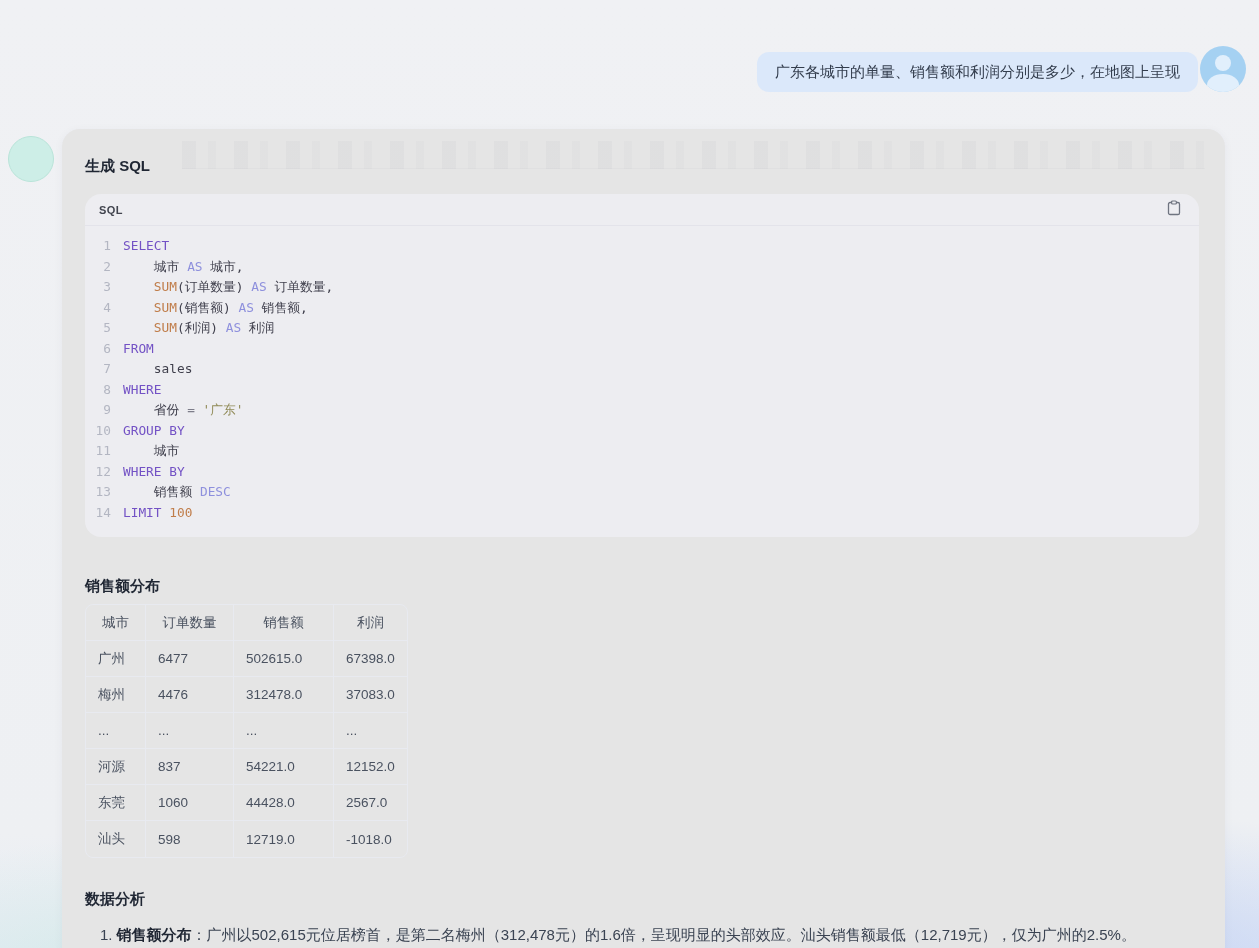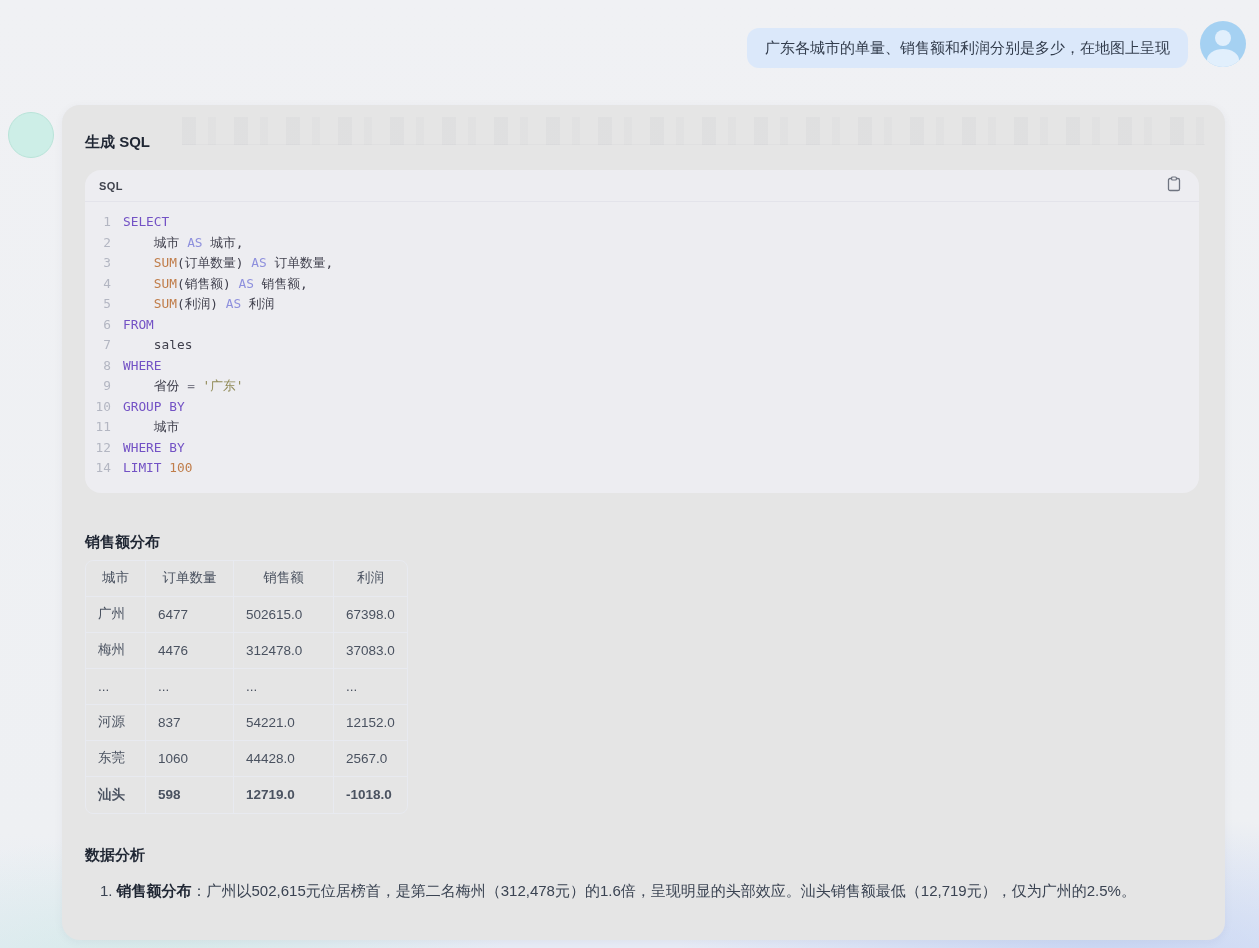--- a/index.html
+++ b/index.html
@@ -8,22 +8,22 @@
     font-family: "Liberation Sans", sans-serif;
     background:
       radial-gradient(620px 220px at 88% 102%, rgba(172,194,242,0.55), rgba(172,194,242,0) 70%),
       radial-gradient(520px 200px at 12% 103%, rgba(190,232,216,0.45), rgba(190,232,216,0) 70%),
       linear-gradient(180deg,#f0f1f4 0%,#eef0f3 88%,#e7ecf6 100%);
     position:relative;
   }
 
   
   .user-row {
-    display:flex; justify-content:flex-end; align-items:center;
-    padding:19px 13px 0 0; gap:12px;
+    display:flex; justify-content:flex-end; align-items:flex-end;
+    padding:19px 13px 0 0; gap:2px;margin-top:24px;
   }
   .user-bubble {
     margin-top:9px;
     background:#dbe8fa;
     border-radius:12px;
     padding:10px 18px;
     font-size:15px; color:#333d4d;
     max-width:720px; line-height:20px;
   }
   .user-avatar {
@@ -89,21 +89,21 @@
     margin-top:8px; border-collapse:separate; border-spacing:0;
     font-size:13.5px; color:#4a5260;
     border:1px solid #e8eaf0; border-radius:8px;
   }
   table.preview th, table.preview td {
     border-right:1px solid #e8eaf0; border-bottom:1px solid #e8eaf0;
     padding:0 12px; height:36px; font-weight:normal; text-align:left;
   }
   table.preview th { text-align:center; color:#4a5260; }
   table.preview th:last-child, table.preview td:last-child { border-right:none; }
-  table.preview tr:last-child td { border-bottom:none;font-weight:bold; }
+  table.preview tr:last-child td { border-bottom:none; }
   .col-city   { width:60px;  }
   .col-orders { width:88px;  }
   .col-sales  { width:100px; }
   .col-profit { width:69px;  }
 
   
   .title-analysis { margin-top:32px; }
   .analysis-list { margin-top:12px; list-style:none; }
   .analysis-item { display:flex; font-size:15px; line-height:28px; color:#3a4352; }
   .analysis-item .num { flex:0 0 auto; padding:0 4px 0 15px; }
@@ -147,20 +147,21 @@
           <div class="code-line"><span class="ln">3</span><span class="tok-plain">    </span><span class="tok-fn">SUM</span><span class="tok-plain">(订单数量) </span><span class="tok-kw2">AS</span><span class="tok-plain"> 订单数量,</span></div>
           <div class="code-line"><span class="ln">4</span><span class="tok-plain">    </span><span class="tok-fn">SUM</span><span class="tok-plain">(销售额) </span><span class="tok-kw2">AS</span><span class="tok-plain"> 销售额,</span></div>
           <div class="code-line"><span class="ln">5</span><span class="tok-plain">    </span><span class="tok-fn">SUM</span><span class="tok-plain">(利润) </span><span class="tok-kw2">AS</span><span class="tok-plain"> 利润</span></div>
           <div class="code-line"><span class="ln">6</span><span class="tok-kw">FROM</span></div>
           <div class="code-line"><span class="ln">7</span><span class="tok-plain">    sales</span></div>
           <div class="code-line"><span class="ln">8</span><span class="tok-kw">WHERE</span></div>
           <div class="code-line"><span class="ln">9</span><span class="tok-plain">    省份 </span><span class="tok-op">=</span><span class="tok-plain"> </span><span class="tok-str">'广东'</span></div>
           <div class="code-line"><span class="ln">10</span><span class="tok-kw">GROUP BY</span></div>
           <div class="code-line"><span class="ln">11</span><span class="tok-plain">    城市</span></div>
           <div class="code-line"><span class="ln">12</span><span class="tok-kw">WHERE BY</span></div>
+          <div class="code-line"><span class="ln">13</span><span class="tok-plain">    销售额 </span><span class="tok-kw2">DESC</span></div>
           <div class="code-line"><span class="ln">14</span><span class="tok-kw">LIMIT</span><span class="tok-plain"> </span><span class="tok-num">100</span></div>
         </div>
     </div>
 
     <div class="section-title title-table">销售额分布</div>
 
     <table class="preview">
       <colgroup>
         <col class="col-city">
           <col class="col-orders">

